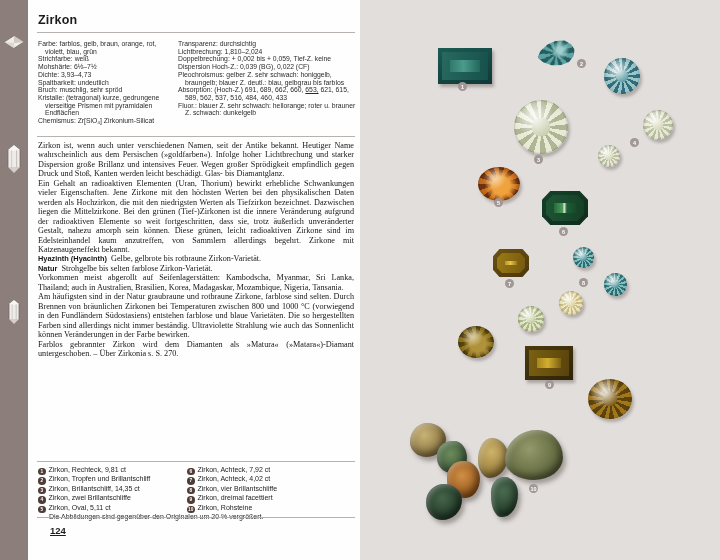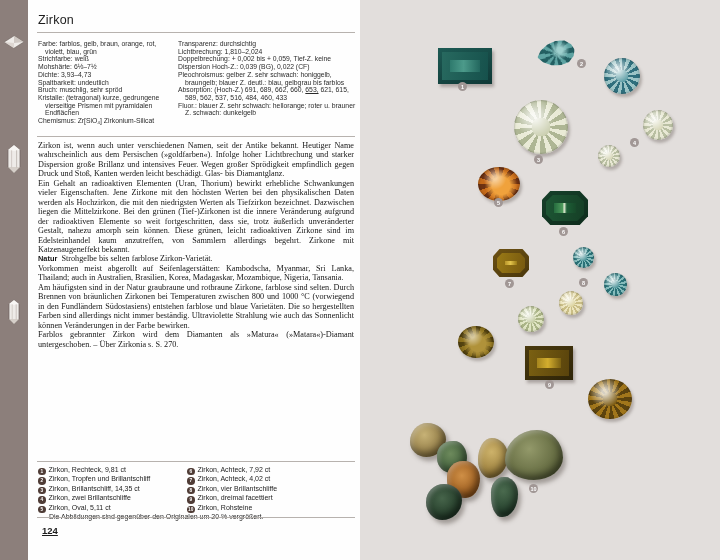--- a/index.html
+++ b/index.html
@@ -6,21 +6,21 @@
   body{width:720px;height:560px;position:relative;background:#fdfdfd;overflow:hidden;
        font-family:"Liberation Sans",sans-serif;color:#1c1c1c;}
 
   
   .strip{position:absolute;left:0;top:0;width:28px;height:560px;background:#8c7f7b;}
   .strip svg{position:absolute;left:50%;transform:translateX(-50%);}
   .ic1{top:34px;} .ic2{top:144px;} .ic3{top:299px;}
 
   
   .page-left{position:absolute;left:28px;top:0;width:332px;height:560px;background:#fefefe;}
-  .title{position:absolute;left:10px;top:13px;font-size:12.5px;font-weight:normal;letter-spacing:.2px;margin:0;}
+  .title{position:absolute;left:10px;top:13px;font-size:12.5px;font-weight:bold;letter-spacing:.2px;margin:0;}
   .rule{position:absolute;left:9px;width:318px;height:0;border-top:1px solid #b7b2ae;}
   .r1{top:32px;} .r2{top:136px;} .r3{top:461px;} .r4{top:517px;}
 
   .specs{position:absolute;left:10px;top:40px;width:318px;display:flex;gap:5px;
          font-size:6.8px;line-height:7.7px;color:#2b2b2b;}
   .spec-col1{width:135px;} .spec-col2{width:178px;}
   .spec{padding-left:7px;text-indent:-7px;}
   .abs-max{text-decoration:underline;}
 
   .bodytext{position:absolute;left:10px;top:141px;width:316px;
@@ -30,21 +30,21 @@
   .lead{font-family:"Liberation Sans",sans-serif;font-weight:bold;font-size:7.4px;}
 
   .captions{position:absolute;left:10px;top:465px;width:318px;font-size:7px;line-height:9.4px;}
   .capcols{display:flex;}
   .capcol{width:149px;}
   .cap{display:flex;align-items:baseline;}
   .cbadge{flex:0 0 auto;width:7.5px;height:7.5px;border-radius:50%;background:#4f3c36;color:#fff;
           font-size:4.8px;font-weight:bold;display:inline-flex;align-items:center;justify-content:center;
           margin-right:3px;position:relative;top:1px;}
   .note{margin-left:11px;color:#2b2b2b;}
-  .pageno{position:absolute;left:14px;top:525px;font-size:9.5px;font-weight:bold;text-decoration:underline;}
+  .pageno{position:absolute;left:22px;top:525px;font-size:9.5px;font-weight:bold;text-decoration:underline;}
 
   
   .plate{position:absolute;left:360px;top:0;width:360px;height:560px;background:#e2dedc;}
   .gem{position:absolute;}
   .shadowed{filter:drop-shadow(2px 3px 2px rgba(105,96,90,.45));}
 
   
   .rb{border-radius:50%;
       background:
         radial-gradient(circle at 38% 32%, rgba(255,255,255,.75) 0 7%, rgba(255,255,255,0) 40%),
@@ -159,20 +159,21 @@
       <div class="spec"><span>Absorption: (Hoch-Z.) 691, 689, 662, 660, </span><span class="abs-max">653,</span><span> 621, 615, 589, 562, 537, 516, 484, 460, 433</span></div>
       <div class="spec">Fluor.: blauer Z. sehr schwach: hellorange; roter u. brauner Z. schwach: dunkelgelb</div>
     </div>
   </div>
 
   <div class="rule r2"></div>
 
   <div class="bodytext">
     <p>Zirkon ist, wenn auch unter verschiedenen Namen, seit der Antike bekannt. Heutiger Name wahrscheinlich aus dem Persischen (»goldfarben«). Infolge hoher Lichtbrechung und starker Dispersion große Brillanz und intensives Feuer. Wegen großer Sprödigkeit empfindlich gegen Druck und Stoß, Kanten werden leicht beschädigt. Glas- bis Diamantglanz.</p>
     <p>Ein Gehalt an radioaktiven Elementen (Uran, Thorium) bewirkt erhebliche Schwankungen vieler Eigenschaften. Jene Zirkone mit den höchsten Werten bei den physikalischen Daten werden als Hochzirkon, die mit den niedrigsten Werten als Tiefzirkon bezeichnet. Dazwischen liegen die Mittelzirkone. Bei den grünen (Tief-)Zirkonen ist die innere Veränderung aufgrund der radioaktiven Elemente so weit fortgeschritten, dass sie, trotz äußerlich unveränderter Gestalt, nahezu amorph sein können. Diese grünen, leicht radioaktiven Zirkone sind im Edelsteinhandel kaum anzutreffen, von Sammlern allerdings begehrt. Zirkone mit Katzenaugeneffekt bekannt.</p>
+    <p><b class="lead">Hyazinth (Hyacinth)</b>&nbsp;&nbsp;<span>Gelbe, gelbrote bis rotbraune Zirkon-Varietät.</span></p>
     <p><b class="lead">Natur</b>&nbsp;&nbsp;<span>Strohgelbe bis selten farblose Zirkon-Varietät.</span></p>
     <p>Vorkommen meist abgerollt auf Seifenlagerstätten: Kambodscha, Myanmar, Sri Lanka, Thailand; auch in Australien, Brasilien, Korea, Madagaskar, Mozambique, Nigeria, Tansania.</p>
     <p>Am häufigsten sind in der Natur graubraune und rotbraune Zirkone, farblose sind selten. Durch Brennen von bräunlichen Zirkonen bei Temperaturen zwischen 800 und 1000 °C (vorwiegend in den Fundländern Südostasiens) entstehen farblose und blaue Varietäten. Die so hergestellten Farben sind allerdings nicht immer beständig. Ultraviolette Strahlung wie auch das Sonnenlicht können Veränderungen in der Farbe bewirken.</p>
     <p>Farblos gebrannter Zirkon wird dem Diamanten als »Matura« (»Matara«)-Diamant untergeschoben. – Über Zirkonia s. S. 270.</p>
   </div>
 
   <div class="rule r3"></div>
 
   <div class="captions">
     <div class="capcols">

